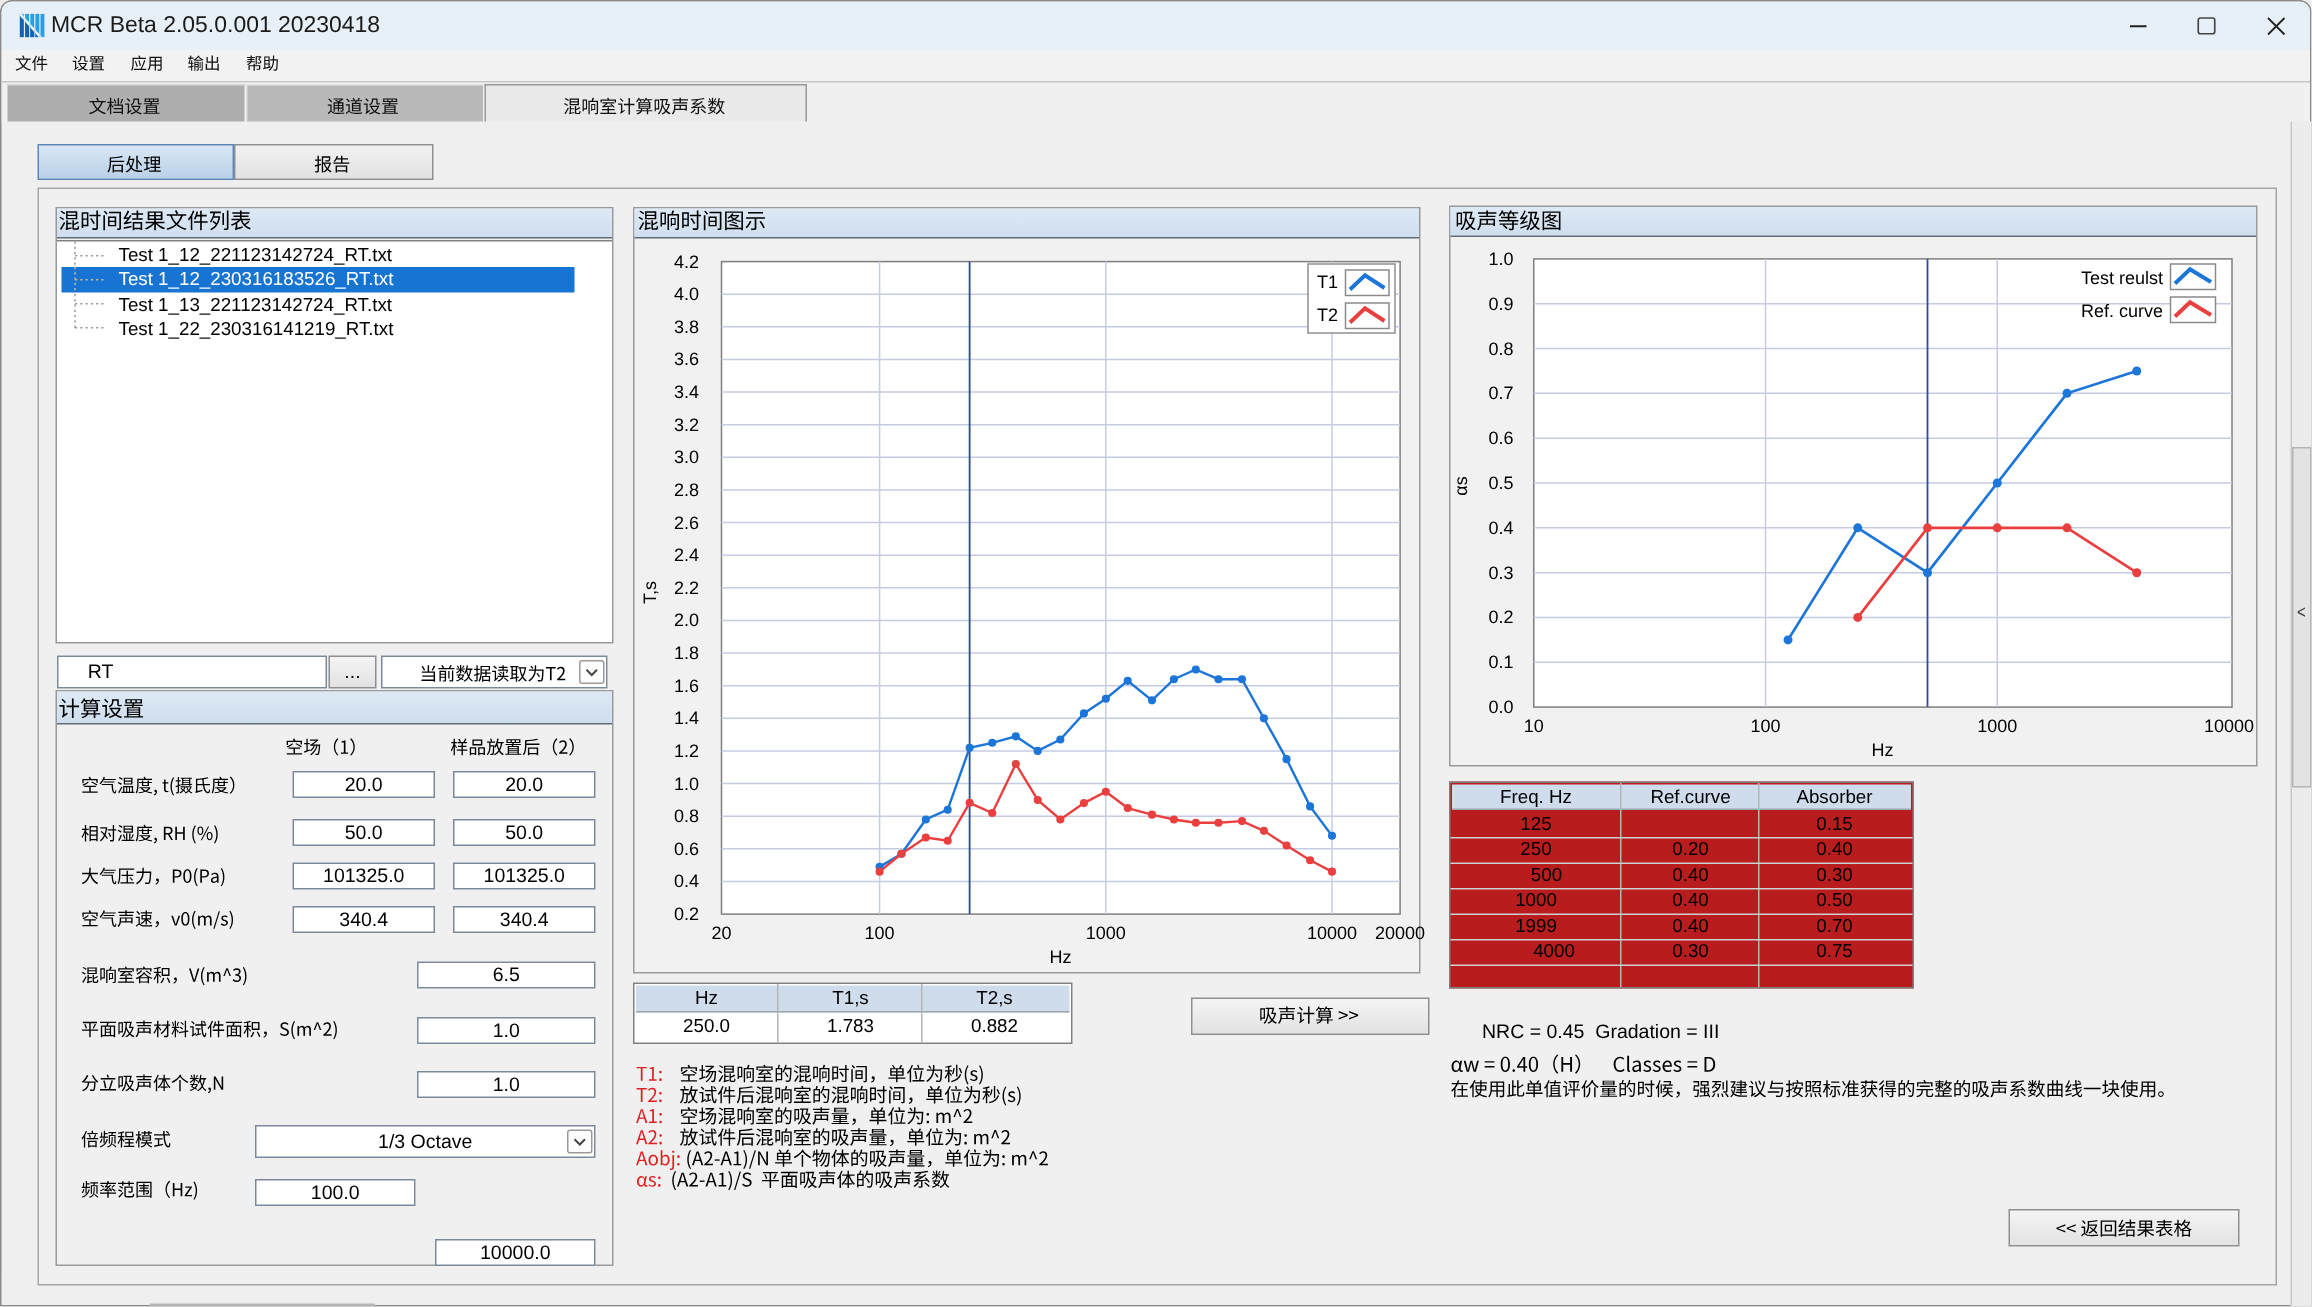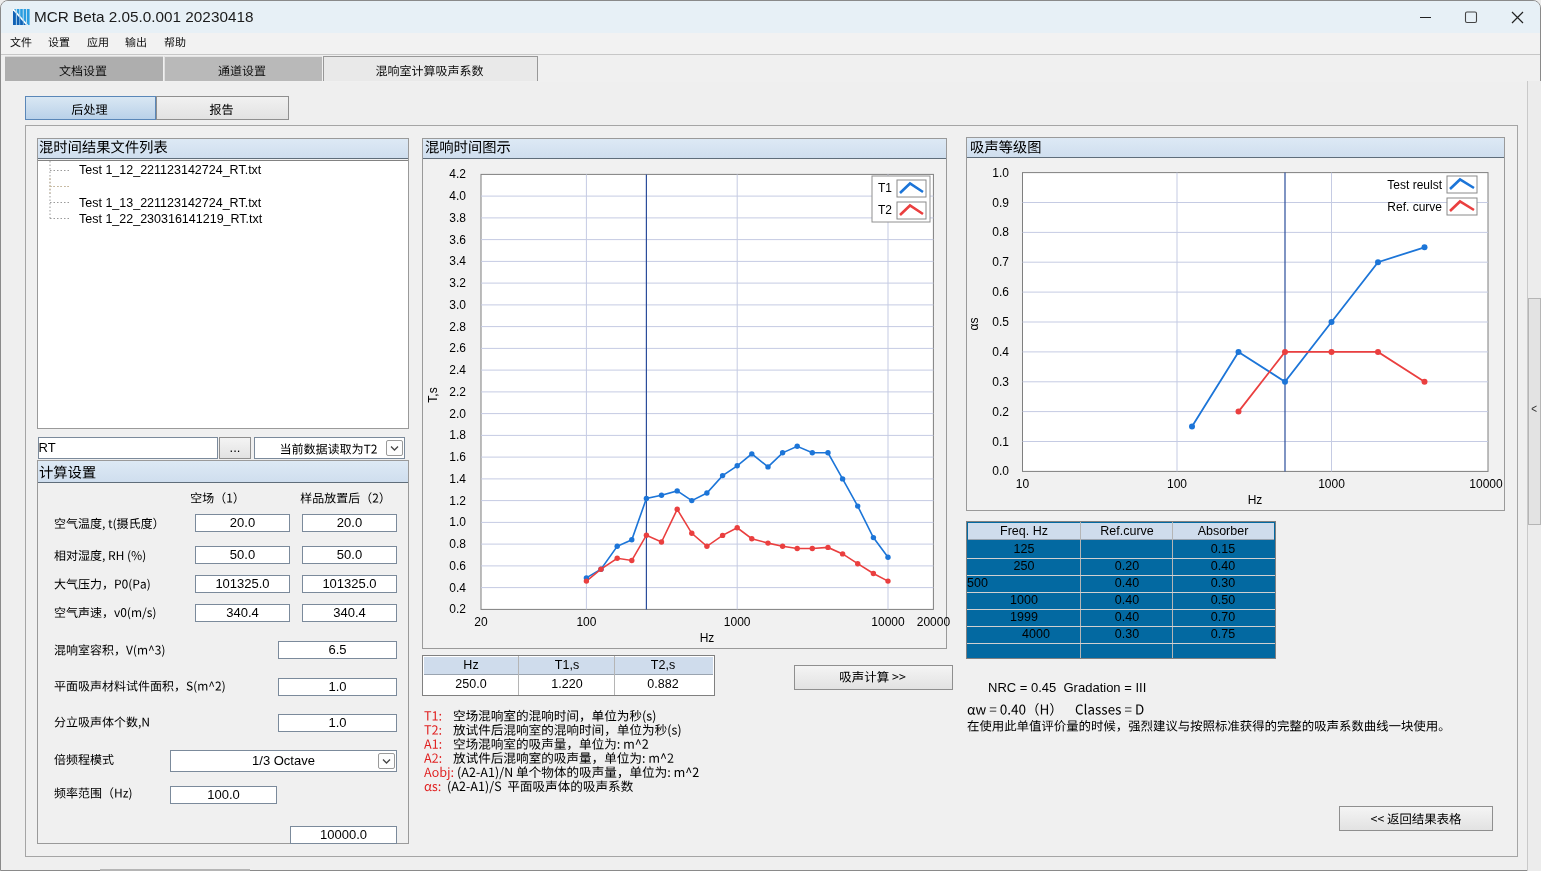--- a/index.html
+++ b/index.html
@@ -74,27 +74,28 @@
   <div class="grp" style="left:36px;top:137px;width:372px;height:291px;">
     <div class="grp-h"></div>
     <div class="abs" style="left:0px;top:21px;width:370px;height:268px;background:#fff;border:1px solid #828282;border-left:none;border-right:none;border-bottom:none;"></div>
   </div>
 
   <svg class="abs" style="left:44px;top:160px" width="40" height="66" viewBox="0 0 40 66">
     <path d="M5,0 L5,58" stroke="#9a9a9a" stroke-width="1" stroke-dasharray="1.5,2"></path>
     <path d="M5,9.5 L24,9.5 M5,25.5 L24,25.5 M5,41.5 L24,41.5 M5,57.5 L24,57.5" stroke="#9a9a9a" stroke-width="1" stroke-dasharray="1.5,2"></path>
   </svg>
   <div class="lbl" style="left:78px;top:162px;font-size:12.5px;">Test 1_12_221123142724_RT.txt</div>
+  <div class="abs" style="left:40px;top:177px;width:342px;height:16.5px;background:#1874d2;color:#fff;font-size:12.5px;padding-left:38px;line-height:16px;">Test 1_12_230316183526_RT.txt</div>
   <svg class="abs" style="left:44px;top:177px" width="30" height="17" viewBox="0 0 30 17">
     <path d="M5,0 L5,17 M5,8.5 L24,8.5" stroke="#c8b89a" stroke-width="1" stroke-dasharray="1.5,2"></path>
   </svg>
   <div class="lbl" style="left:78px;top:195px;font-size:12.5px;">Test 1_13_221123142724_RT.txt</div>
   <div class="lbl" style="left:78px;top:211px;font-size:12.5px;">Test 1_22_230316141219_RT.txt</div>
 
-  <div class="inbox" style="left:36.5px;top:436px;width:180px;height:22px;text-align:left;line-height:20px;padding-left:0;">RT</div>
+  <div class="inbox" style="left:36.5px;top:436px;width:180px;height:22px;text-align:left;line-height:20px;padding-left:20px;">RT</div>
   <div class="btn" style="left:218px;top:436px;width:32px;height:22px;line-height:20px;">...</div>
   <div class="inbox" style="left:253px;top:436px;width:151px;height:22px;line-height:20px;"></div>
   <div class="abs" style="left:385px;top:439px;width:17px;height:16px;border:1px solid #9a9a9a;background:#fdfdfd;border-radius:2px;">
     <svg width="15" height="14" viewBox="0 0 15 14">
         <path d="M4,5.5 L7.5,9 L11,5.5" fill="none" stroke="#444" stroke-width="1.3"></path>
       </svg>
   </div>
 
   <div class="grp" style="left:36px;top:459px;width:372px;height:384px;">
     <div class="grp-h" style="height:22px;line-height:22px;"></div>
@@ -254,21 +255,21 @@
   </svg>
 
   <div class="abs" style="left:421px;top:654px;width:293px;height:41px;background:#fff;border:1px solid #808080;">
     <div style="position:absolute;left:1px;top:1px;width:289px;height:18px;background:#cfdcec;border-bottom:1px solid #9aa4b0;"></div>
     <div class="lbl" style="left:0;top:2px;width:96px;text-align:center;font-size:12.5px;">Hz</div>
     <div class="lbl" style="left:96px;top:2px;width:96px;text-align:center;font-size:12.5px;">T1,s</div>
     <div class="lbl" style="left:192px;top:2px;width:96px;text-align:center;font-size:12.5px;">T2,s</div>
     <div class="abs" style="left:95px;top:0;width:1px;height:39px;background:#b5b5b5;"></div>
     <div class="abs" style="left:191px;top:0;width:1px;height:39px;background:#b5b5b5;"></div>
     <div class="lbl" style="left:0;top:21px;width:96px;text-align:center;font-size:12.5px;">250.0</div>
-    <div class="lbl" style="left:96px;top:21px;width:96px;text-align:center;font-size:12.5px;">1.220</div>
+    <div class="lbl" style="left:96px;top:21px;width:96px;text-align:center;font-size:12.5px;">1.783</div>
     <div class="lbl" style="left:192px;top:21px;width:96px;text-align:center;font-size:12.5px;">0.882</div>
   </div>
   <div class="btn" style="left:793px;top:664px;width:159px;height:25px;line-height:23px;"></div>
 
   </div>
 
   <div class="grp" style="left:966px;top:137px;width:539px;height:374px;background:#f1f1f1;">
     <div class="grp-h"></div>
   </div>
   <svg class="abs" style="left:966px;top:158px" width="539" height="353" viewBox="0 0 539 353">
@@ -330,39 +331,39 @@
     <g>
       <text x="476" y="31" font-size="12" text-anchor="end">Test reulst</text>
       <rect x="481" y="18" width="30" height="17" fill="#fff" stroke="#8a8a8a"></rect>
       <path d="M484,31 L494,21.5 L508,30" fill="none" stroke="#1c75d8" stroke-width="2.6"></path>
       <text x="476" y="53" font-size="12" text-anchor="end">Ref. curve</text>
       <rect x="481" y="40" width="30" height="17" fill="#fff" stroke="#8a8a8a"></rect>
       <path d="M484,53 L494,43.5 L508,52" fill="none" stroke="#ea3f3f" stroke-width="2.6"></path>
     </g>
   </svg>
 
-  <div class="abs" style="left:966px;top:521px;width:310px;height:138px;background:#0369a1;border:1px solid #808080;font-size:12.5px;">
+  <div class="abs" style="left:966px;top:521px;width:310px;height:138px;background:#b91c1c;border:1px solid #808080;font-size:12.5px;">
     <div style="position:absolute;left:1px;top:1px;width:306px;height:17px;background:#cfdcec;border-bottom:1px solid #9aa4b0;"></div>
     <div class="lbl" style="left:0;top:2px;width:114px;text-align:center;font-size:12.5px;">Freq. Hz</div>
     <div class="lbl" style="left:114px;top:2px;width:92px;text-align:center;font-size:12.5px;">Ref.curve</div>
     <div class="lbl" style="left:206px;top:2px;width:100px;text-align:center;font-size:12.5px;">Absorber</div>
     <div class="abs" style="left:113px;top:0;width:1px;height:136px;background:#b5b5b5;"></div>
     <div class="abs" style="left:205px;top:0;width:1px;height:136px;background:#b5b5b5;"></div>
     <div class="abs" style="left:0;top:36px;width:308px;height:1px;background:#d0d0d0;"></div>
     <div class="abs" style="left:0;top:53px;width:308px;height:1px;background:#d0d0d0;"></div>
     <div class="abs" style="left:0;top:70px;width:308px;height:1px;background:#d0d0d0;"></div>
     <div class="abs" style="left:0;top:87px;width:308px;height:1px;background:#d0d0d0;"></div>
     <div class="abs" style="left:0;top:104px;width:308px;height:1px;background:#d0d0d0;"></div>
     <div class="abs" style="left:0;top:121px;width:308px;height:1px;background:#d0d0d0;"></div>
     <div class="lbl" style="left:0;top:20px;width:114px;text-align:center;font-size:12.5px;">125</div>
     <div class="lbl" style="left:206px;top:20px;width:100px;text-align:center;font-size:12.5px;">0.15</div>
     <div class="lbl" style="left:0;top:37px;width:114px;text-align:center;font-size:12.5px;">250</div>
     <div class="lbl" style="left:114px;top:37px;width:92px;text-align:center;font-size:12.5px;">0.20</div>
     <div class="lbl" style="left:206px;top:37px;width:100px;text-align:center;font-size:12.5px;">0.40</div>
-    <div class="lbl" style="left:0;top:54px;width:128px;font-size:12.5px;">500</div>
+    <div class="lbl" style="left:0;top:54px;width:128px;text-align:center;font-size:12.5px;">500</div>
     <div class="lbl" style="left:114px;top:54px;width:92px;text-align:center;font-size:12.5px;">0.40</div>
     <div class="lbl" style="left:206px;top:54px;width:100px;text-align:center;font-size:12.5px;">0.30</div>
     <div class="lbl" style="left:0;top:71px;width:114px;text-align:center;font-size:12.5px;">1000</div>
     <div class="lbl" style="left:114px;top:71px;width:92px;text-align:center;font-size:12.5px;">0.40</div>
     <div class="lbl" style="left:206px;top:71px;width:100px;text-align:center;font-size:12.5px;">0.50</div>
     <div class="lbl" style="left:0;top:88px;width:114px;text-align:center;font-size:12.5px;">1999</div>
     <div class="lbl" style="left:114px;top:88px;width:92px;text-align:center;font-size:12.5px;">0.40</div>
     <div class="lbl" style="left:206px;top:88px;width:100px;text-align:center;font-size:12.5px;">0.70</div>
     <div class="lbl" style="left:0;top:105px;width:114px;text-align:center;font-size:12.5px;margin-left:12px;">4000</div>
     <div class="lbl" style="left:114px;top:105px;width:92px;text-align:center;font-size:12.5px;">0.30</div>

